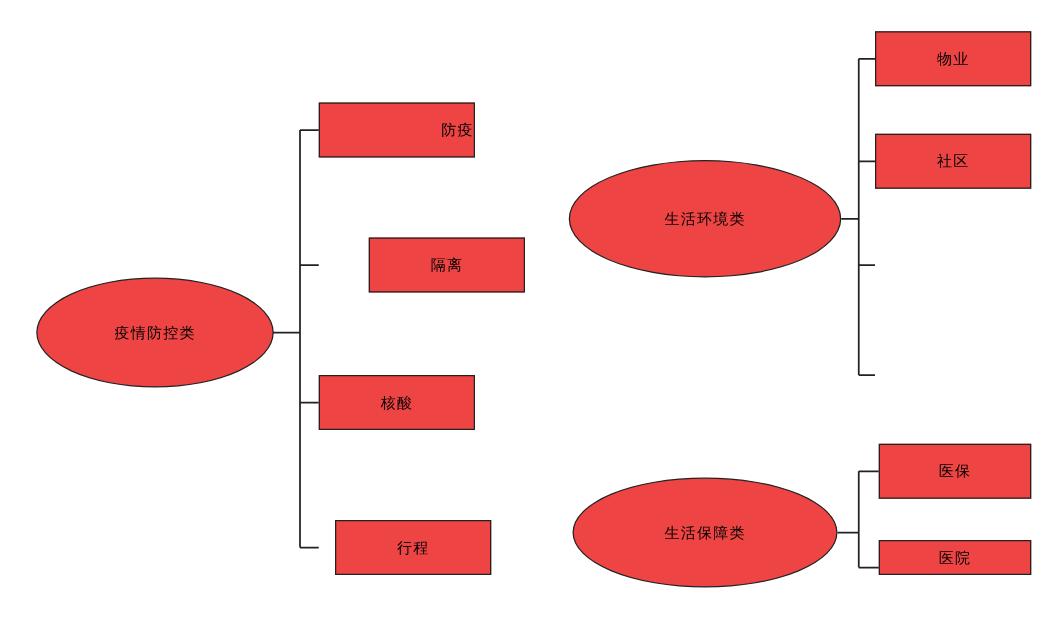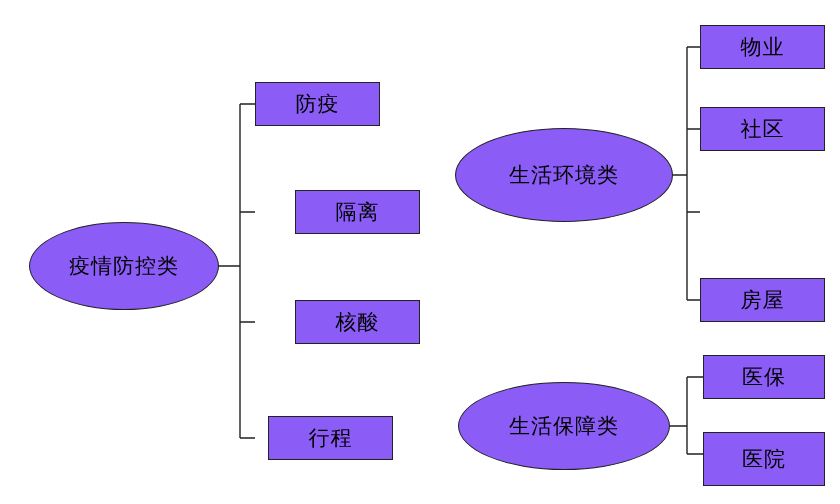--- a/index.html
+++ b/index.html
@@ -19,49 +19,49 @@
     left: 0; top: 0;
     width: 840px; height: 504px;
     pointer-events: none;
   }
 
   .node {
     position: absolute;
     display: flex;
     align-items: center;
     justify-content: center;
-    background: #8b5cf6;
+    background: #ef4444;
     border: 1.4px solid #222222;
     color: #000000;
-    font-size: 21px;
+    font-size: 12px;
     letter-spacing: 1px;
     text-align: center;
     line-height: 1.2;
   }
 
   .ellipse { border-radius: 50%; }
 
   
   .g1-ellipse { left: 29px;  top: 222px; width: 190px; height: 88px; }
-  .g1-b0 { left: 255px; top: 82px;  width: 125px; height: 44px; }
+  .g1-b0 { left: 255px; top: 82px;  width: 125px; height: 44px; justify-content: flex-end; }
   .g1-b1 { left: 255px; top: 190px; width: 125px; height: 44px; margin-left: 40px; }
-  .g1-b2 { left: 255px; top: 300px; width: 125px; height: 44px; margin-left: 40px; }
+  .g1-b2 { left: 255px; top: 300px; width: 125px; height: 44px; }
   .g1-b3 { left: 268px; top: 416px; width: 125px; height: 44px; }
 
   
   .g2-ellipse { left: 455px; top: 128px; width: 218px; height: 94px; }
   .g2-b0 { left: 700px; top: 25px;  width: 125px; height: 44px; }
   .g2-b1 { left: 700px; top: 107px; width: 125px; height: 44px; text-align: center; }
   .g2-b2 { left: 700px; top: 190px; width: 125px; height: 44px; }
   .g2-b3 { left: 700px; top: 278px; width: 125px; height: 44px; }
 
   
   .g3-ellipse { left: 458px; top: 382px; width: 212px; height: 88px; }
   .g3-b0 { left: 703px; top: 355px; width: 122px; height: 44px; text-align: right; }
-  .g3-b1 { left: 703px; top: 432px; width: 122px; height: 54px; }
+  .g3-b1 { left: 703px; top: 432px; width: 122px; height: 28px; }
 </style>
 </head>
 <body>
 
 <div class="canvas">
 
   <svg class="connectors" viewBox="0 0 840 504" xmlns="http://www.w3.org/2000/svg">
     <path d="M202 266 H240 M240 104 V438 M240 104 H255 M240 212 H255 M240 322 H255 M240 438 H255" fill="none" stroke="#222222" stroke-width="1.4"></path>
     <path d="M673 175 H687 M687 47 V300 M687 47 H700 M687 129 H700 M687 212 H700 M687 300 H700" fill="none" stroke="#222222" stroke-width="1.4"></path>
     <path d="M670 426 H687 M687 377 V454 M687 377 H703 M687 454 H703" fill="none" stroke="#222222" stroke-width="1.4"></path>
@@ -85,23 +85,20 @@
 
   <div class="node ellipse g2-ellipse">
     <span>生活环境类</span>
   </div>
   <div class="node g2-b0">
     <span>物业</span>
   </div>
   <div class="node g2-b1">
     <span>社区</span>
   </div>
-  <div class="node g2-b3">
-    <span>房屋</span>
-  </div>
 
   <div class="node ellipse g3-ellipse">
     <span>生活保障类</span>
   </div>
   <div class="node g3-b0">
     <span>医保</span>
   </div>
   <div class="node g3-b1">
     <span>医院</span>
   </div>

